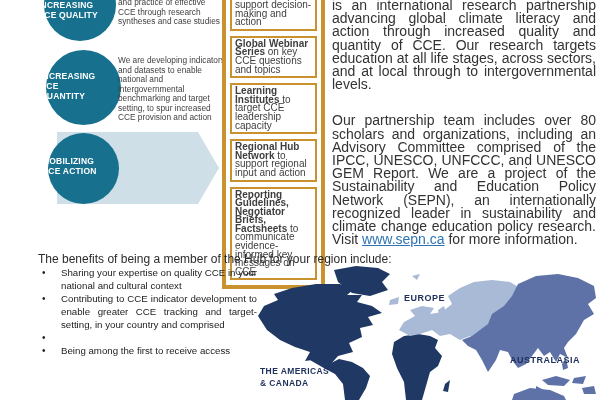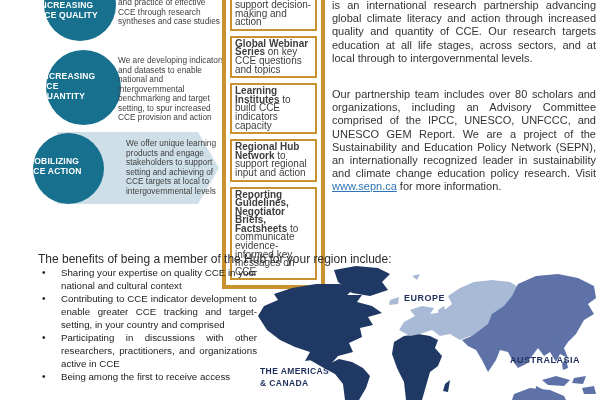--- a/index.html
+++ b/index.html
@@ -5,21 +5,21 @@
   * { margin:0; padding:0; box-sizing:border-box; }
   html,body { background:#888; }
   body { font-family:"Liberation Sans",sans-serif; }
   .page { position:relative; width:600px; height:400px; background:#ffffff; overflow:hidden;
           font-family:"Liberation Sans",sans-serif; margin:0 auto; }
 
   
   .circle { position:absolute; border-radius:50%; background:var(--teal,#17708e); }
   .c1 { left:44px; top:-31px; width:72px; height:72px; }
   .c2 { left:46px; top:50px;  width:75px; height:75px; }
-  .c3 { left:33px; top:133px; width:71px; height:71px; }
+  .c3 { left:48px; top:133px; width:71px; height:71px; }
   .circle-label { position:absolute; left:-6px; right:-6px; color:#fff;
                   font-weight:bold; font-size:8.5px; line-height:10px; letter-spacing:.2px; }
   .c1 .circle-label { top:31px; }
   .c2 .circle-label { top:21px; }
   .c3 .circle-label { top:23px; }
   .u { text-underline-offset:1px; }
 
   .desc { position:absolute; font-size:8.3px; line-height:9.5px; color:#3e3e3e; }
   .d1 { left:118px; top:-2px;  width:106px; }
   .d2 { left:118px; top:56px;  width:110px; }
@@ -32,21 +32,21 @@
   
   .offer-col { position:absolute; left:222px; top:0; width:103px;
                border:4px solid var(--orange,#c9922f); border-top:none;
                padding:0 4px 5px 4px; display:flex; flex-direction:column; gap:5px; background:#fff; }
   .offer-box { border:2px solid var(--orange,#c9922f); background:#fff; padding:2px 3px;
                font-size:10px; line-height:8.6px; color:#3e3e3e; }
   .offer-box.first { border-top:none; padding-top:1px; }
   .offer-box .b { font-weight:bold; }
 
   
-  .about { position:absolute; left:332px; top:-1px; width:264px; font-size:11px;
+  .about { position:absolute; left:332px; top:-1px; width:264px; font-size:14px;
            line-height:13.2px; color:#333; text-align:justify; }
   .about p + p { margin-top:23px; }
   .link { color:var(--link-blue,#2e74b5); text-decoration:underline; cursor:pointer; }
 
   
   .hub-heading { position:absolute; left:38px; top:232px; font-size:14.5px; font-weight:bold;
                  font-variant:small-caps; letter-spacing:.2px; color:var(--heading,#1b1b22); }
   .hub-intro { position:absolute; left:38px; top:252px; font-size:12px; color:#2b2b2b; }
   .bullets { position:absolute; left:38px; top:266px; width:219px; }
   .bullet { display:flex; }
@@ -81,31 +81,30 @@
     </div>
   </div>
   <div class="desc d2">We are developing indicators and datasets to enable national and intergovernmental benchmarking and target setting, to spur increased CCE provision and action</div>
 
   <div class="circle c3">
     <div class="circle-label">
       <span>MOBILIZING</span><br>
       <span>CCE </span><span class="u">ACTION</span>
     </div>
   </div>
-  <div class="desc d3">We offer unique learning products and engage stakeholders to support setting and achieving of CCE targets at local to intergovernmental levels</div>
 
   <div class="offer-col">
     <div class="offer-box first">
       <span class="b"></span><span>support decision-making and action</span>
     </div>
     <div class="offer-box">
       <span class="b">Global Webinar Series</span><span> on key CCE questions and topics</span>
     </div>
     <div class="offer-box">
-      <span class="b">Learning Institutes</span><span> to build CCE indicators capacity</span>
+      <span class="b">Learning Institutes</span><span> to target CCE leadership capacity</span>
     </div>
     <div class="offer-box">
       <span class="b">Regional Hub Network</span><span> to support regional input and action</span>
     </div>
     <div class="offer-box">
       <span class="b">Reporting Guidelines, Negotiator Briefs, Factsheets</span><span> to communicate evidence-informed key messages on CCE</span>
     </div>
   </div>
 
   <div class="about">
@@ -119,21 +118,20 @@
     <div class="bullet">
       <span class="dot">•</span>
       <span class="bt">Sharing your expertise on quality CCE in your national and cultural context</span>
     </div>
     <div class="bullet">
       <span class="dot">•</span>
       <span class="bt">Contributing to CCE indicator development to enable greater CCE tracking and target-setting, in your country and comprised</span>
     </div>
     <div class="bullet">
       <span class="dot">•</span>
-      <span class="bt">Participating in discussions with other researchers, practitioners, and organizations active in CCE</span>
     </div>
     <div class="bullet">
       <span class="dot">•</span>
       <span class="bt">Being among the first to receive access</span>
     </div>
   </div>
 
   <svg class="map" viewBox="0 0 348 136" aria-hidden="true">
 
     <path d="M82,6 L104,2 L126,4 L138,10 L130,18 L136,26 L118,32 L100,29 L86,18 Z" fill="#203864"></path>

